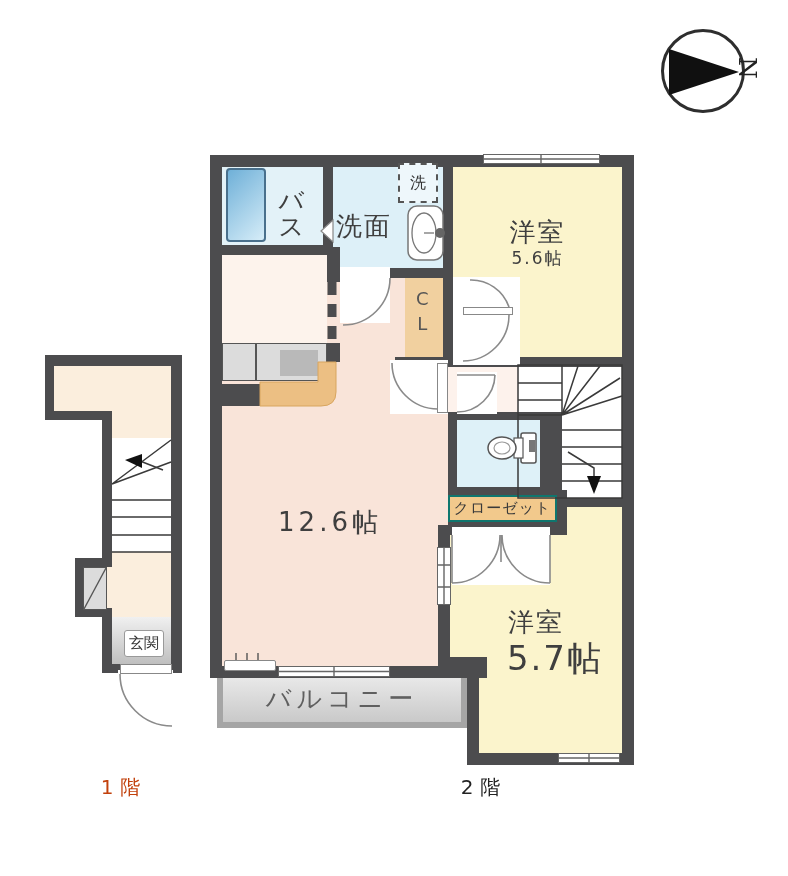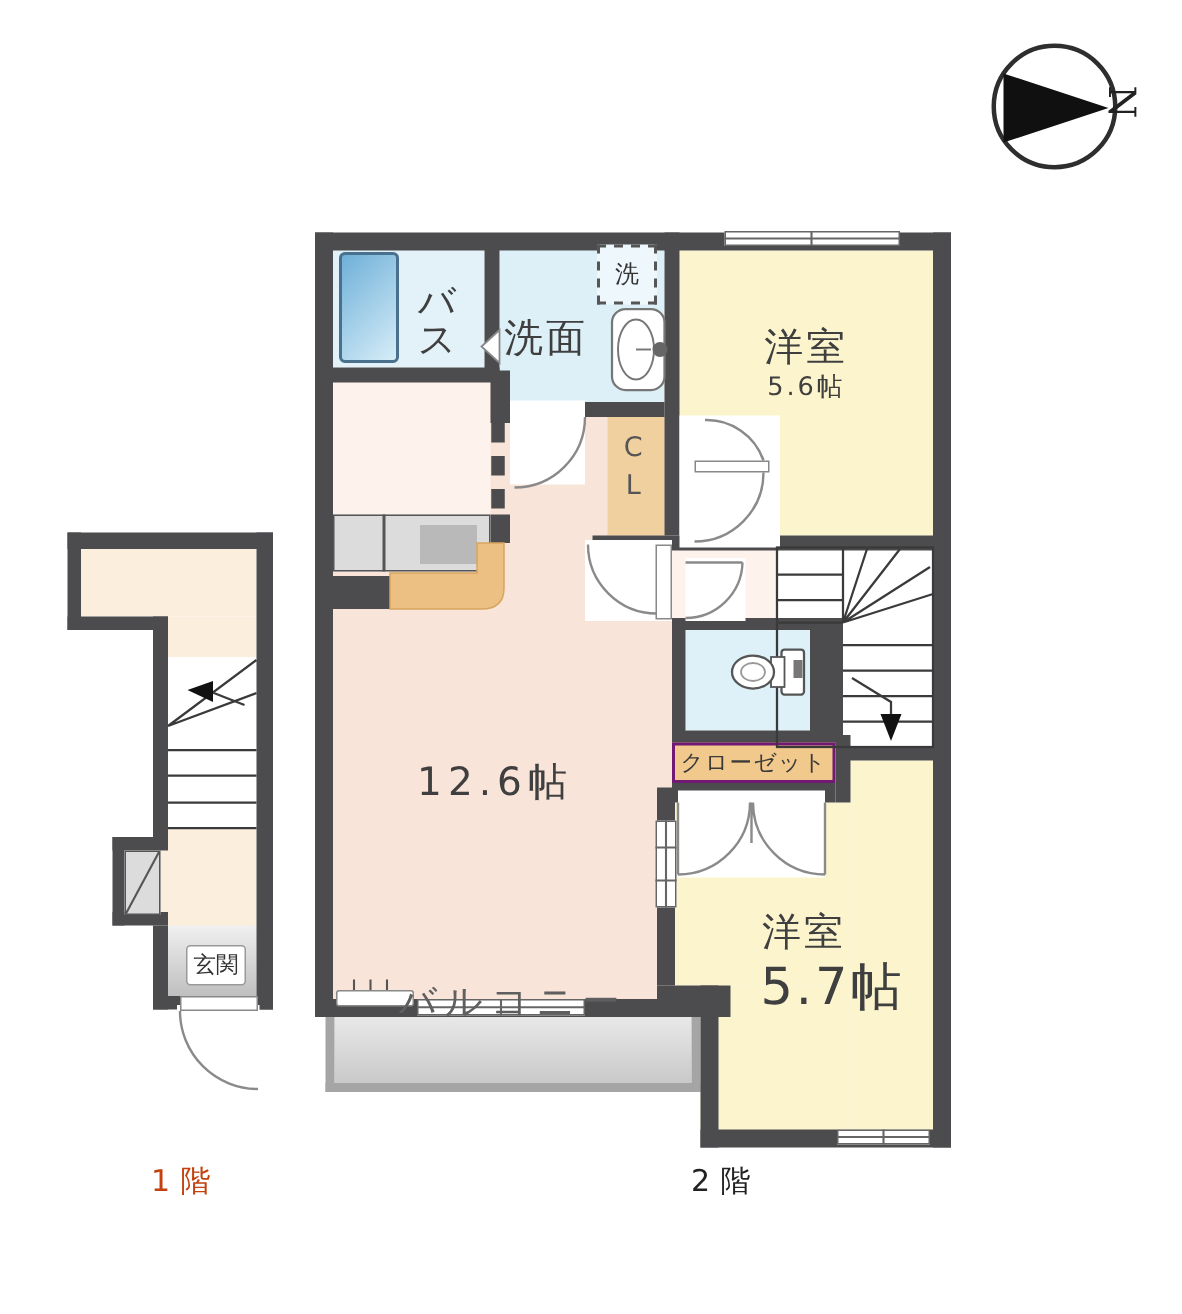--- a/index.html
+++ b/index.html
@@ -15,21 +15,21 @@
   .vert{writing-mode:vertical-rl;text-orientation:upright;}
   #svgov{position:absolute;left:0;top:0;z-index:30;pointer-events:none;}
   .balcony{position:absolute;left:217px;top:678px;width:250px;height:50px;box-sizing:border-box;
            background:linear-gradient(180deg,#e8e8e8,#c9c9c9);
            border:6px solid #a5a5a5;border-top:none;z-index:5;}
   .genkan{position:absolute;left:112px;top:617px;width:59px;height:47px;
           background:linear-gradient(180deg,#f0f0f0,#bfbfbf);z-index:5;}
   .genkan-tag{position:absolute;left:124px;top:630px;width:38px;height:25px;background:#ffffff;
           border:1px solid #999;border-radius:3px;z-index:40;display:flex;align-items:center;justify-content:center;}
   .closetbar{position:absolute;left:448px;top:495px;width:109px;height:27px;background:#f2c98c;
-          border:2px solid #701a75;box-sizing:border-box;z-index:22;display:flex;align-items:center;justify-content:center;}
+          border:2px solid #0f766e;box-sizing:border-box;z-index:22;display:flex;align-items:center;justify-content:center;}
   .washerbox{position:absolute;left:398px;top:163px;width:40px;height:40px;background:#eef7fb;
           border:2px dashed #555;box-sizing:border-box;z-index:22;display:flex;align-items:center;justify-content:center;}
   .tub{position:absolute;left:226px;top:168px;width:40px;height:74px;border-radius:4px;
           background:linear-gradient(135deg,#6fb0d8,#d6edf8);border:2px solid #49708c;box-sizing:border-box;z-index:22;}
   .doorleaf{position:absolute;background:#ffffff;border:1.5px solid #888;box-sizing:border-box;z-index:22;}
   .shoebox{position:absolute;left:83px;top:567px;width:24px;height:43px;background:#dcdcdc;
           border:1.5px solid #555;box-sizing:border-box;z-index:22;}
   .fixture{position:absolute;left:224px;top:660px;width:52px;height:11px;background:#fff;
           border:1.5px solid #888;border-radius:2px;box-sizing:border-box;z-index:22;}
   .compass{position:absolute;left:661px;top:29px;width:84px;height:84px;border:3px solid #2e2e2e;
@@ -199,21 +199,21 @@
   <div class="lbl vert" style="left:411px;top:288px;font-size:18px;color:#555;letter-spacing:4px;">CL</div>
 
   <div class="lbl center" style="left:453px;top:218px;width:169px;font-size:26px;letter-spacing:2px;">洋室</div>
   <div class="lbl center" style="left:453px;top:249px;width:169px;font-size:17px;letter-spacing:2px;">5.6帖</div>
 
   <div class="lbl center" style="left:222px;top:508px;width:216px;font-size:26px;letter-spacing:4px;">12.6帖</div>
 
   <div class="lbl center" style="left:450px;top:608px;width:172px;font-size:26px;letter-spacing:2px;">洋室</div>
   <div class="lbl center" style="left:431px;top:639px;width:172px;font-size:34px;letter-spacing:2px;text-align:right;">5.7帖</div>
 
-  <div class="lbl center" style="left:217px;top:654px;width:250px;font-size:25px;color:#5f5f5f;letter-spacing:5px;">バルコニー</div>
+  <div class="lbl center" style="left:217px;top:685px;width:250px;font-size:25px;color:#5f5f5f;letter-spacing:5px;">バルコニー</div>
 
   <div class="genkan-tag">
     <span class="lbl" style="position:static;font-size:15px;color:#333;">玄関</span>
   </div>
 
   <div class="lbl center" style="left:70px;top:776px;width:108px;font-size:20px;color:#c2410c;letter-spacing:7px;">1階</div>
   <div class="lbl center" style="left:430px;top:776px;width:108px;font-size:20px;color:#222;letter-spacing:7px;">2階</div>
 
 </div>
 

